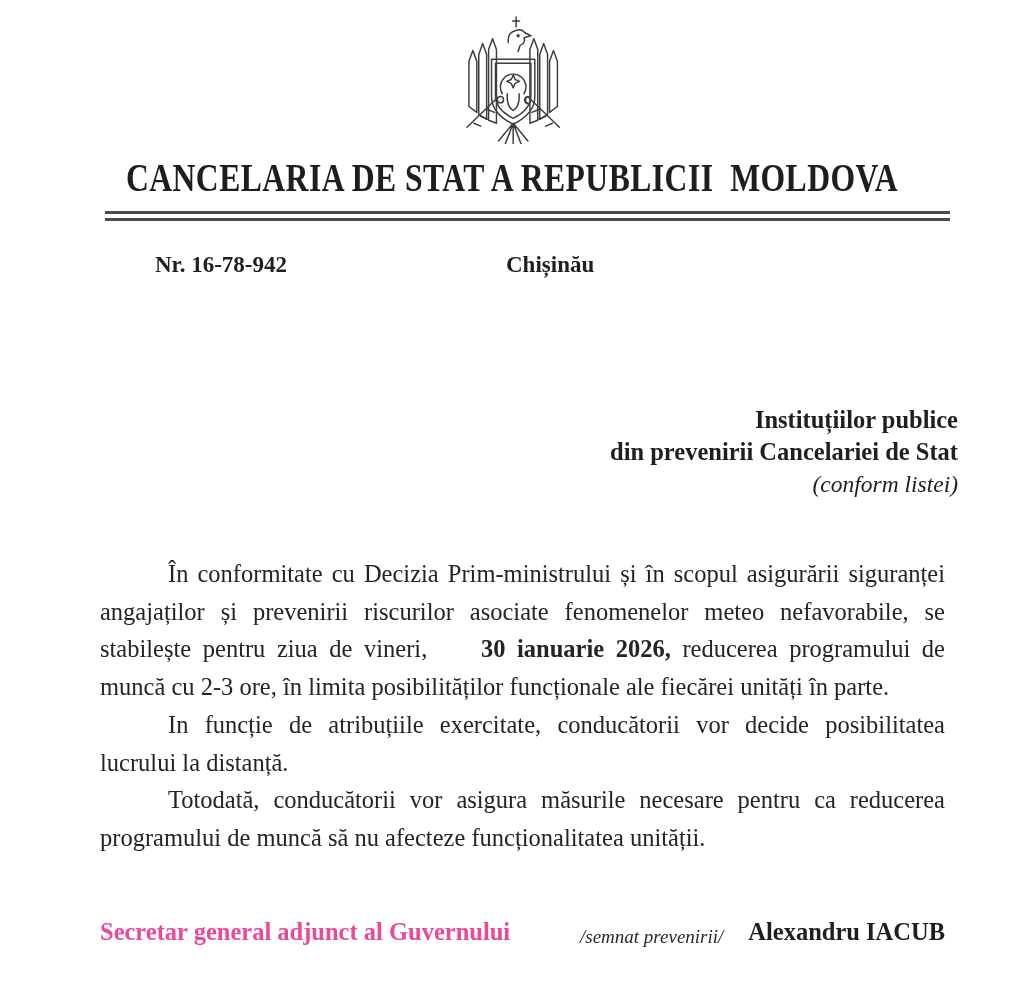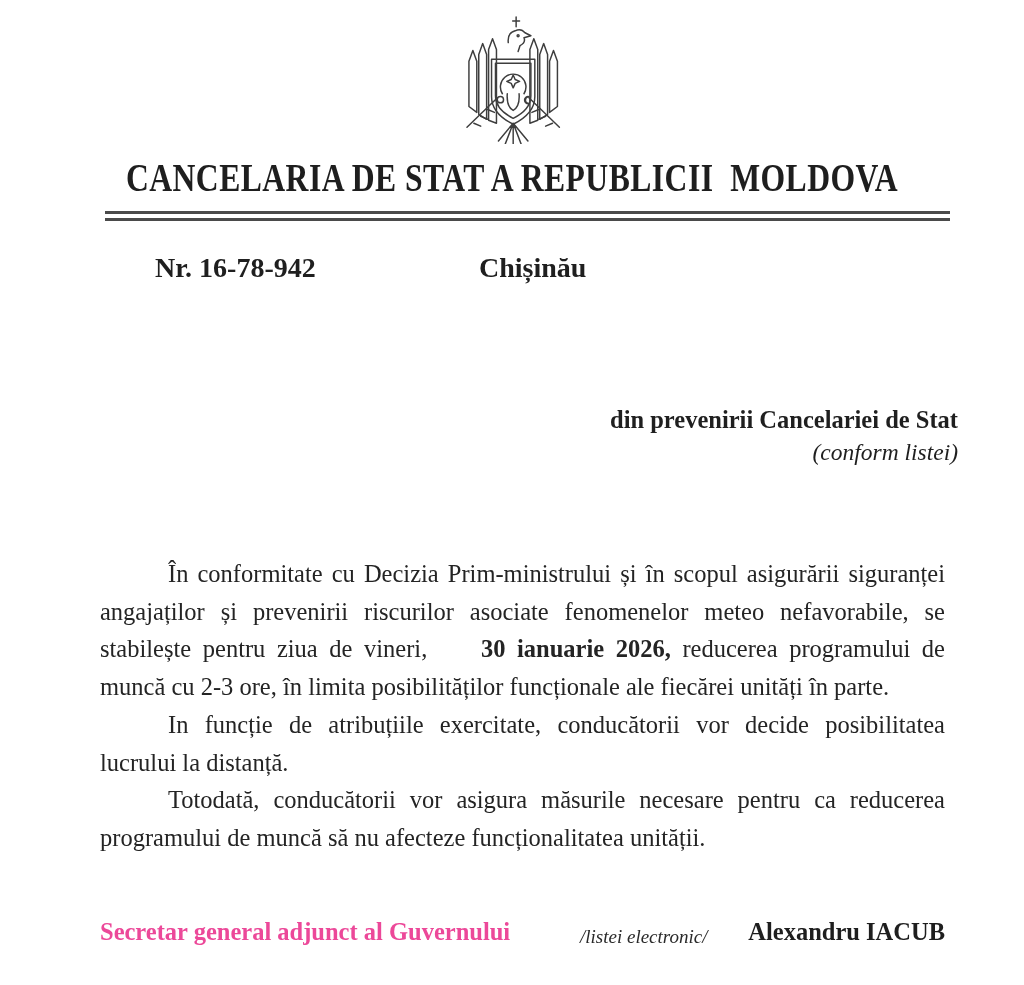--- a/index.html
+++ b/index.html
@@ -41,26 +41,26 @@
     height: 10px;
     border-top: 3px solid #4a4a4a;
     border-bottom: 3px solid #4a4a4a;
   }
   .meta-row {
     position: absolute;
     top: 252px;
     left: 0;
     width: 1024px;
     height: 36px;
-    font-size: 28px;
+    font-size: 23px;
     font-weight: bold;
     color: #1f1f1f;
   }
   .meta-row .nr   { position: absolute; left: 155px; top: 0; }
-  .meta-row .city { position: absolute; left: 479px; top: 0; }
+  .meta-row .city { position: absolute; left: 506px; top: 0; }
   .meta-row .date { position: absolute; left: 716px; top: 0; }
   .addressee {
     position: absolute;
     top: 404px;
     right: 66px;
     text-align: right;
     font-size: 24.5px;
     font-weight: bold;
     line-height: 32px;
     color: #1f1f1f;
@@ -149,29 +149,30 @@
   <div class="doc-title">CANCELARIA DE STAT A REPUBLICII  MOLDOVA</div>
 
   <div class="double-rule"></div>
 
   <div class="meta-row">
     <span class="nr">Nr. 16-78-942</span>
     <span class="city">Chișinău</span>
   </div>
 
   <div class="addressee">
+    <div>Instituțiilor publice</div>
     <div>din prevenirii Cancelariei de Stat</div>
     <div class="conform">(conform listei)</div>
   </div>
 
   <div class="body-text">
     <p><span>În conformitate cu Decizia Prim-ministrului și în scopul asigurării siguranței angajaților și prevenirii riscurilor asociate fenomenelor meteo nefavorabile, se stabilește pentru ziua de vineri, </span><span class="bold">30 ianuarie 2026,</span><span> reducerea programului de muncă cu 2-3 ore, în limita posibilităților funcționale ale fiecărei unități în parte.</span></p>
     <p>In funcție de atribuțiile exercitate, conducătorii vor decide posibilitatea lucrului la distanță.</p>
     <p>Totodată, conducătorii vor asigura măsurile necesare pentru ca reducerea programului de muncă să nu afecteze funcționalitatea unității.</p>
   </div>
 
   <div class="signature-row">
     <span class="role">Secretar general adjunct al Guvernului</span>
-    <span class="method">/listei electronic/</span>
+    <span class="method">/semnat prevenirii/</span>
     <span class="name">Alexandru IACUB</span>
   </div>
 
 </div>
 
 </body></html>

